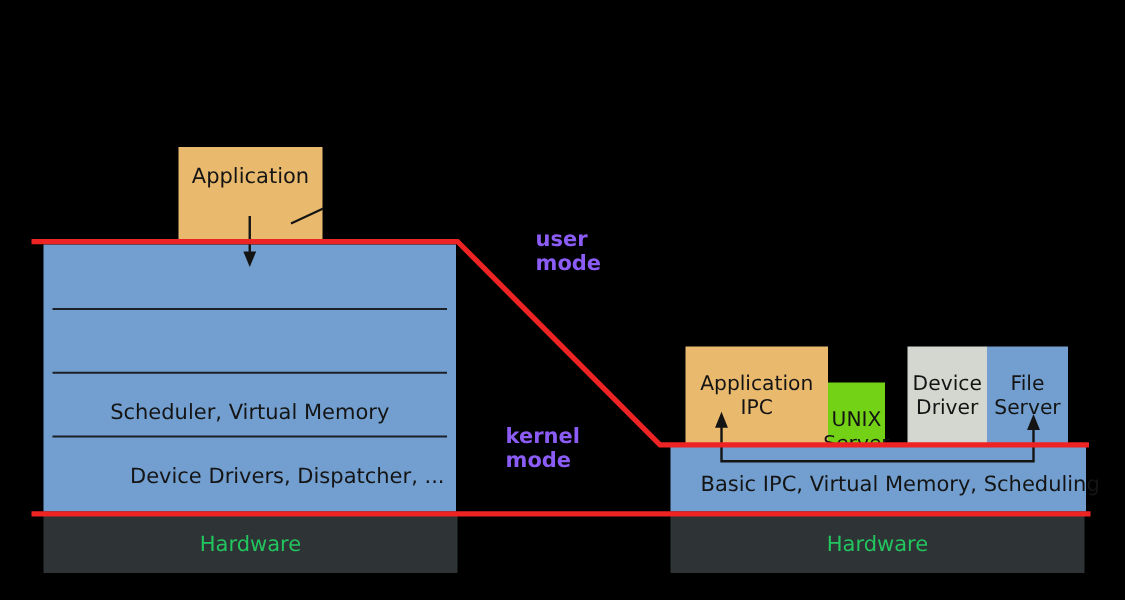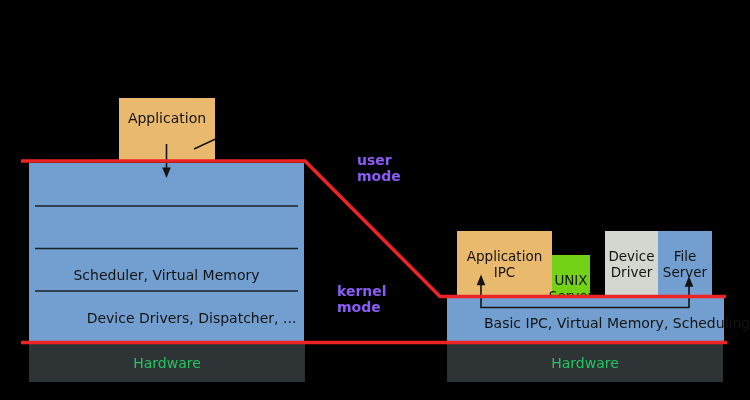--- a/index.html
+++ b/index.html
@@ -55,21 +55,21 @@
   <div class="srv gray" style="left:605px;top:231px;width:53px;height:65px;">
     <span>Device</span>
     <span>Driver</span>
   </div>
   <div class="srv blue" style="left:658px;top:231px;width:54px;height:65px;">
     <span>File</span>
     <span>Server</span>
   </div>
 
   <div class="box blue" style="left:447px;top:298px;width:277px;height:43px;"></div>
-  <div class="lbl" style="left:447px;top:314px;width:277px;padding-left:37px;box-sizing:border-box;">Basic IPC, Virtual Memory, Scheduling</div>
+  <div class="lbl" style="left:447px;top:314px;width:277px;padding-left:20px;box-sizing:border-box;">Basic IPC, Virtual Memory, Scheduling</div>
 
   <div class="box dark" style="left:447px;top:344px;width:276px;height:38px;"></div>
   <div class="lbl hwlbl" style="left:447px;top:354px;width:276px;">Hardware</div>
 
   <svg class="overlay" width="750" height="400" viewBox="0 0 750 400">
 
     <line x1="35" y1="206" x2="298" y2="206" stroke="#1b2026" stroke-width="1.4"></line>
     <line x1="35" y1="248.5" x2="298" y2="248.5" stroke="#1b2026" stroke-width="1.4"></line>
     <line x1="35" y1="291" x2="298" y2="291" stroke="#1b2026" stroke-width="1.4"></line>
 

